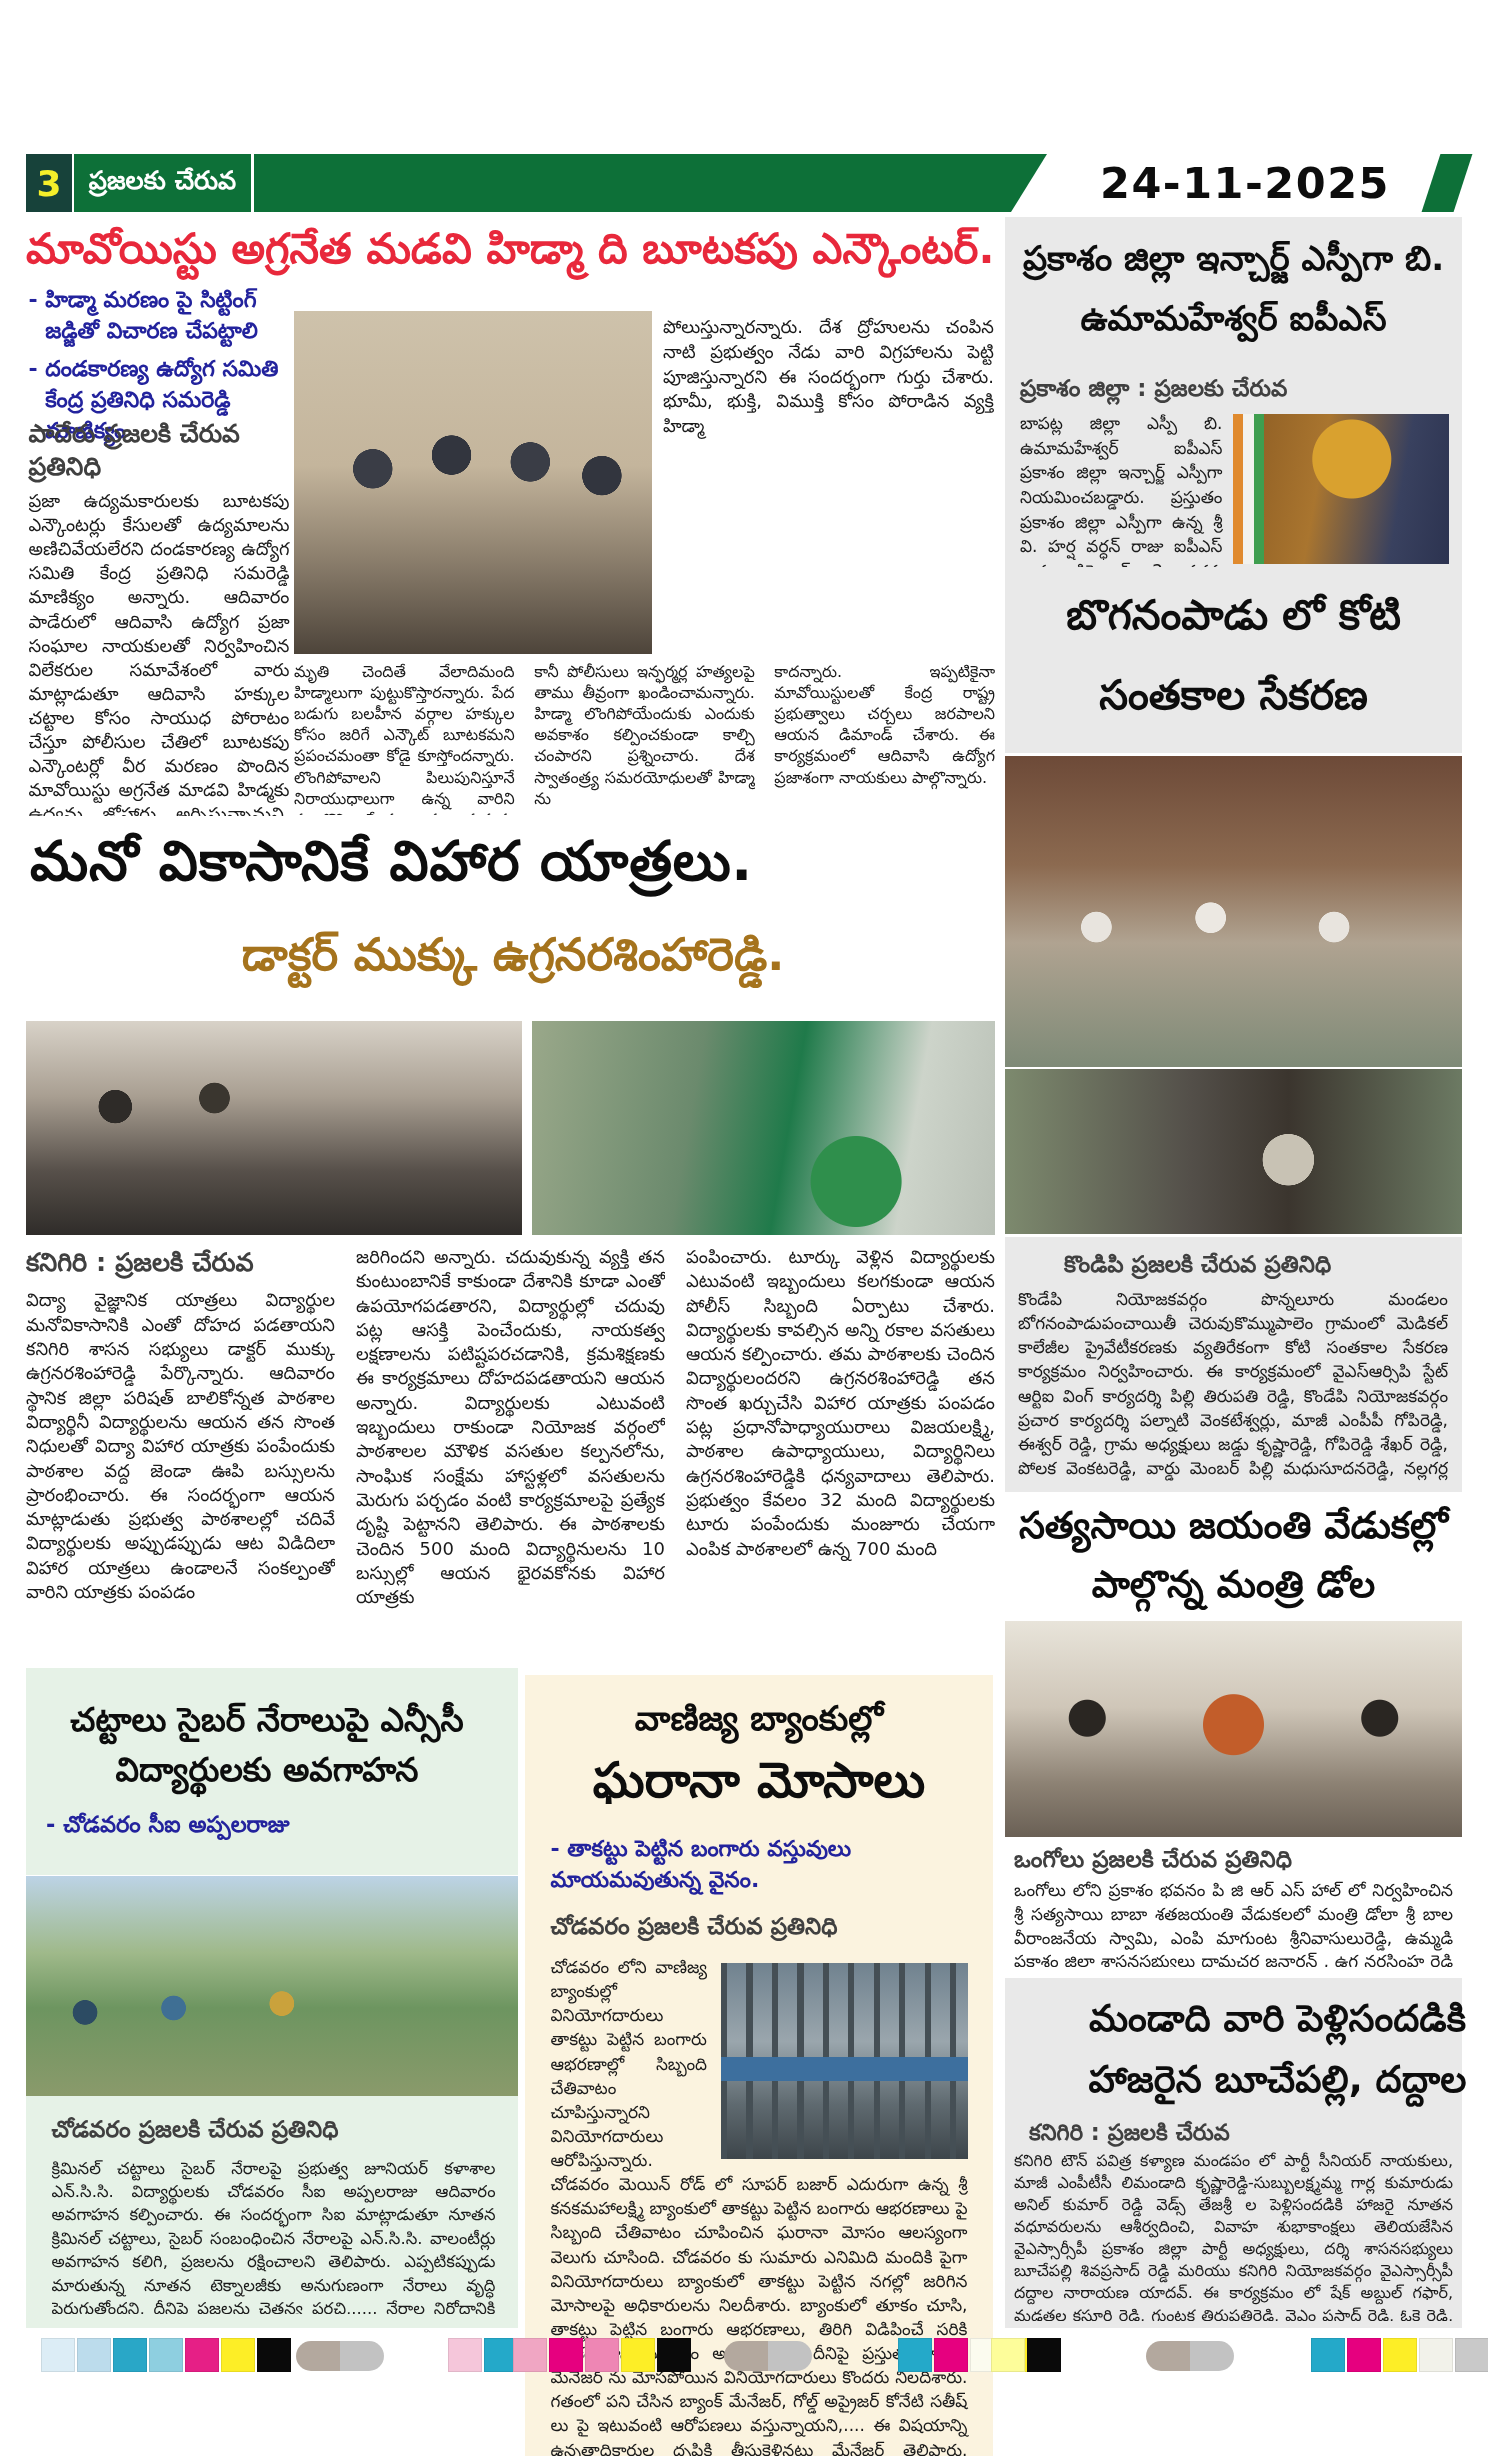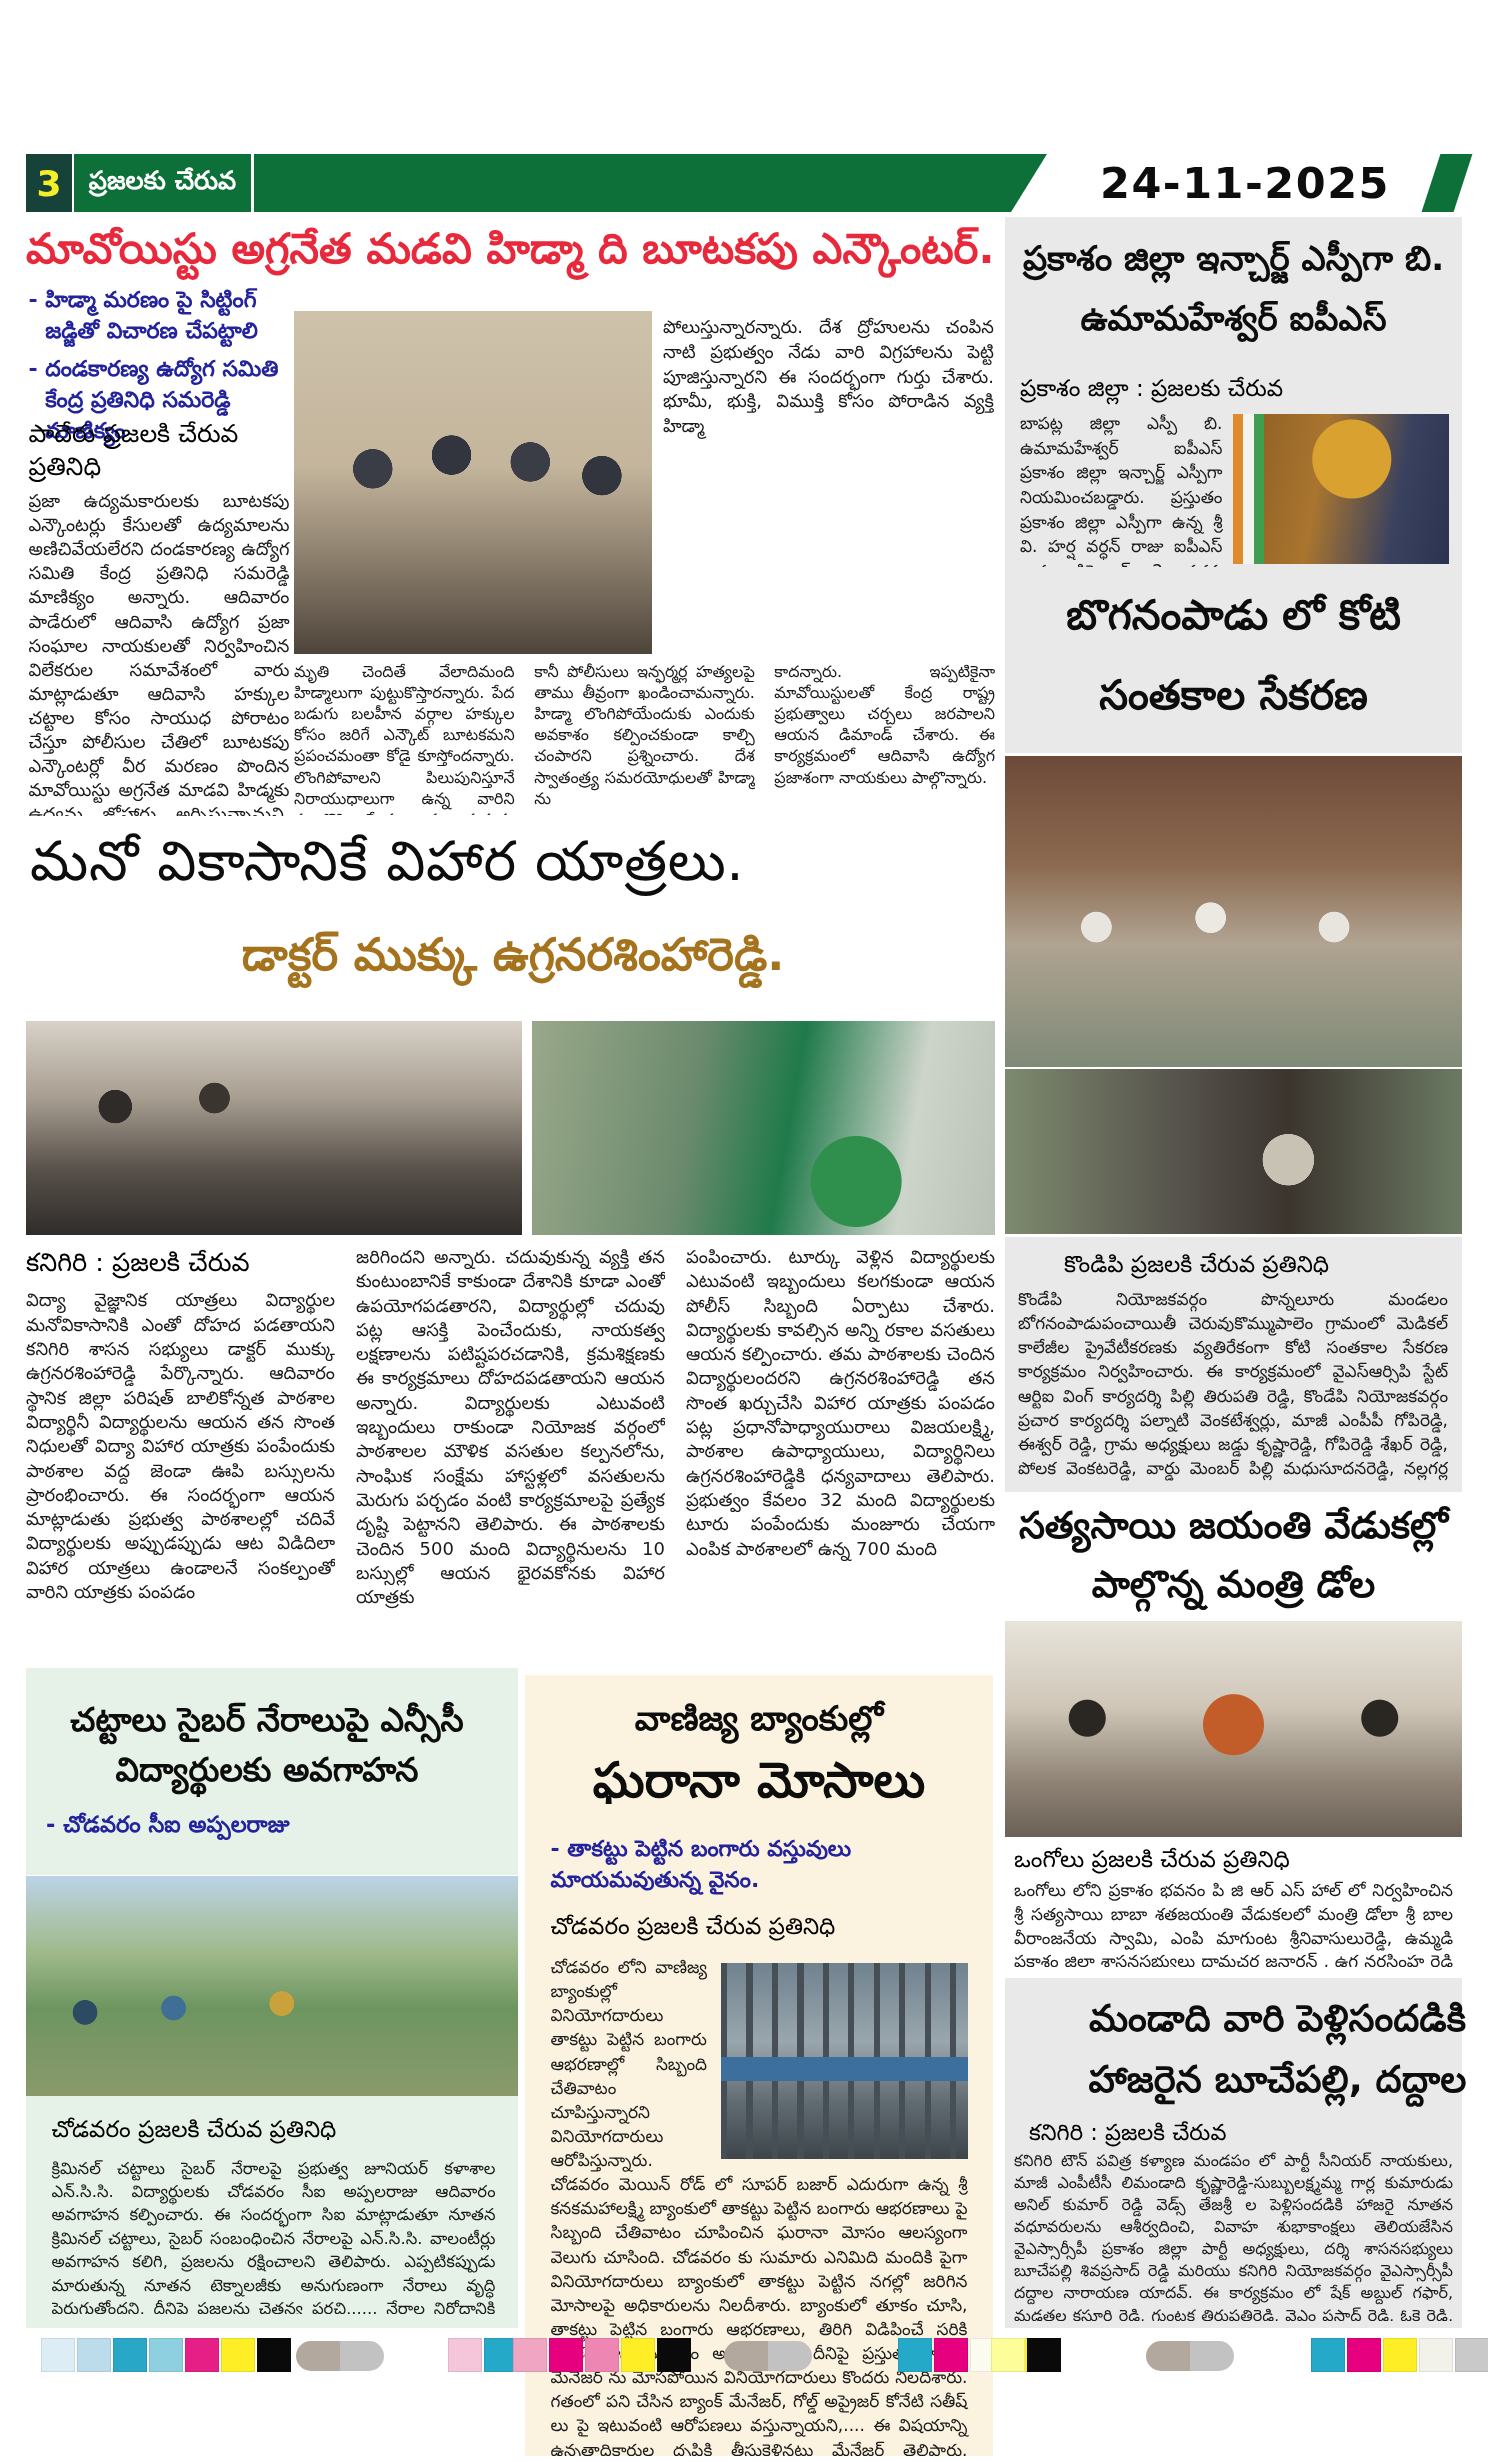--- a/index.html
+++ b/index.html
@@ -15,21 +15,21 @@
   .hdr-mast { position:absolute; left:74px; top:154px; width:177px; height:58px;
               background:#0d7038; display:flex; align-items:center; justify-content:center; }
   .hdr-mast span { color:#ffffff; font-size:25.5px; font-weight:700; }
   .hdr-bar { position:absolute; left:254px; top:154px; width:793px; height:58px;
              background:#0d7038; clip-path:polygon(0 0,100% 0,calc(100% - 36px) 100%,0 100%); }
   .hdr-date { position:absolute; left:1065px; top:154px; width:360px; height:58px;
               display:flex; align-items:center; justify-content:center;
               font-size:43px; font-weight:800; color:#0d0d0d; letter-spacing:1.5px; }
   .hdr-strip { position:absolute; left:1431px; top:154px; width:31.5px; height:58px;
                background:#0d7038; transform:skewX(-18deg); }
-  .dateline { color:#000000; font-weight:400; }
+  .dateline { color:#404040; font-weight:700; }
   .body-txt { text-align:justify; overflow:hidden; }
 
   
   .a1-headline { position:absolute; left:26px; top:225px; width:969px;
                  font-size:42px; font-weight:800; line-height:1.15; color:#e8283b; }
   .a1-bullets { position:absolute; left:28.5px; top:285px; width:261px;
                 color:#23239d; font-size:22px; font-weight:700; line-height:1.4; }
   .a1-bullet { display:flex; margin-bottom:7.5px; }
   .a1-bullet::before { content:"- "; margin-right:7.5px; }
   .a1-dateline { position:absolute; left:28.5px; top:418px; width:247px;
@@ -44,21 +44,21 @@
                 radial-gradient(circle at 86% 48%, #32353e 0 19.5px, transparent 20px),
                 linear-gradient(180deg,#cec2ab 0%,#c4b59c 45%,#8c7f6d 72%,#4d443a 100%); }
   .a1-colright { position:absolute; left:663px; top:315px; width:331px; height:339px;
                  font-size:18px; line-height:1.38; }
   .a1-strip { position:absolute; left:294px; top:661px; width:701px; height:154px;
               display:flex; gap:19.5px; }
   .a1-strip .col { flex:1; font-size:16px; line-height:1.32; text-align:justify; overflow:hidden; }
 
   
   .v-headline { position:absolute; left:30px; top:829px; width:966px;
-                font-size:55px; font-weight:400; color:#0d0d0d; letter-spacing:0.7px; }
+                font-size:55px; font-weight:700; color:#0d0d0d; letter-spacing:0.7px; }
   .v-subhead { position:absolute; left:30px; top:928px; width:966px; text-align:center;
                font-size:45px; font-weight:700; color:#a5731d; }
   .v-ph-meeting { position:absolute; left:26px; top:1021px; width:496px; height:214px;
                   background:
                     radial-gradient(circle at 18% 40%, #2e2b28 0 16.5px, transparent 17px),
                     radial-gradient(circle at 38% 36%, #3a362f 0 15px, transparent 15.7px),
                     linear-gradient(180deg,#d8d2c8 0%,#a99f92 35%,#57504a 70%,#2f2c29 100%); }
   .v-ph-bus { position:absolute; left:532px; top:1021px; width:463px; height:214px;
               background:
                 radial-gradient(circle at 70% 75%, #2f8f4c 0 45px, transparent 46px),

